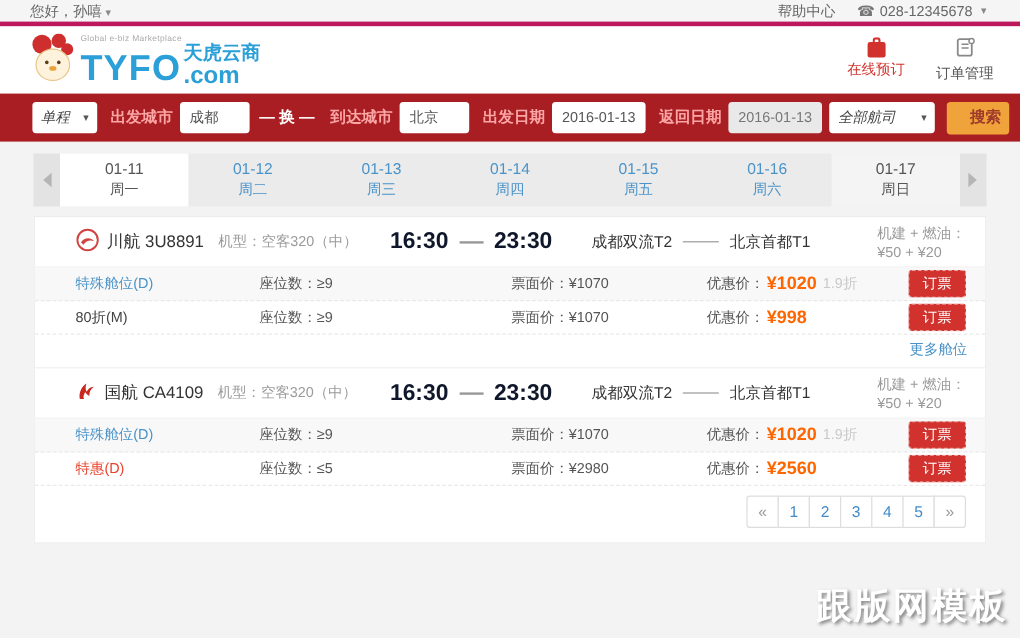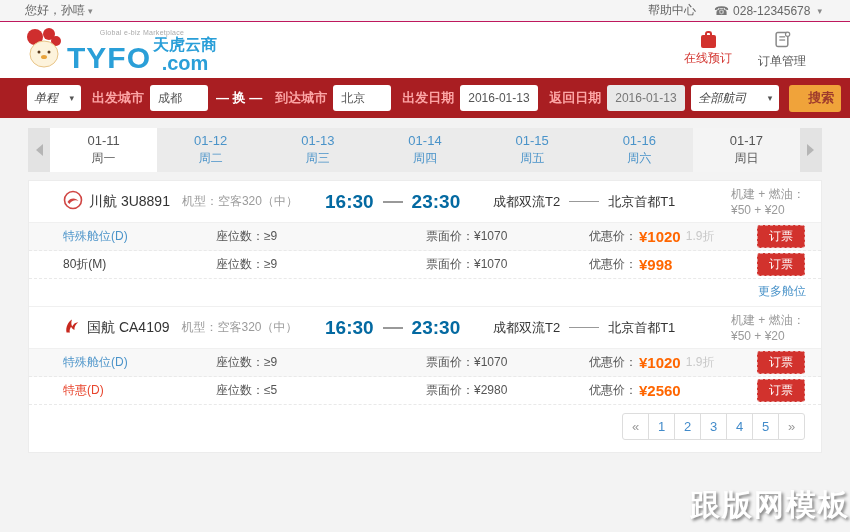--- a/index.html
+++ b/index.html
@@ -2,29 +2,29 @@
 <html><head>
 <meta charset="utf-8">
 <style>
   * { margin:0; padding:0; box-sizing:border-box; }
   html,body { width:850px; height:532px; }
   body {
     font-family:"Liberation Sans","DejaVu Sans",sans-serif;
     background:#f3f3f3; position:relative; overflow:hidden; font-size:12px; color:#555;
   }
   
-  .topbar { height:22px; background:#f5f5f5; border-bottom:1px solid #be185d;
+  .topbar { height:22px; background:#f5f5f5; border-bottom:4px solid #be185d;
     display:flex; align-items:center; justify-content:space-between; padding:0 28px 0 25px; color:#666; }
   .topbar .left, .topbar .right { display:flex; align-items:center; gap:18px; }
   .caret { font-size:9px; color:#888; margin-left:3px; }
   .phone-wrap { display:flex; align-items:center; gap:4px; }
   .phone-icon { color:#777; font-size:12px; }
   
   .header { height:56px; background:#fff; display:flex; align-items:center;
-    justify-content:space-between; padding:0 44px 0 25px;text-align:center; }
+    justify-content:space-between; padding:0 22px 0 25px; }
   .logo { display:flex; align-items:flex-end; gap:4px; cursor:pointer; }
   .logo-text { display:flex; flex-direction:column; line-height:1; }
   .tagline { font-size:7px; color:#aaa; margin-bottom:1px; letter-spacing:.3px; }
   .brand-line { display:flex; align-items:flex-end; }
   .tyfo { font-size:30px; font-weight:bold; color:#2a9fd8; letter-spacing:1px; }
   .stack { display:flex; flex-direction:column; line-height:1; margin-left:2px; }
   .brand-cn { font-size:16px; font-weight:bold; color:#2a9fd8; }
   .dotcom { font-size:20px; font-weight:bold; color:#2a9fd8; }
   .header-nav { display:flex; gap:26px; }
   .hnav-item { display:flex; flex-direction:column; align-items:center; gap:2px; cursor:pointer; }
@@ -55,21 +55,21 @@
     gap:2px; cursor:pointer; color:#4a93c9; }
   .d-tab .d-date { font-size:13px; } .d-tab .d-day { font-size:12px; }
   .d-tab.active { background:#fff; color:#555; }
   .d-tab.last { background:#f4f4f4; color:#555; }
   
   .results { margin:8px 28px 0; background:#fff; border:1px solid #ececec; }
   .flight-header { display:flex; align-items:center; height:42px; padding:0 16px 0 34px; border-bottom:1px solid #f0f0f0; }
   .fh-left { width:262px; display:flex; align-items:center; gap:6px; }
   .airline-name { color:#333; font-size:14px; white-space:nowrap; }
   .aircraft { color:#9b9b9b; font-size:12px; margin-left:6px; white-space:nowrap; }
-  .fh-times { width:168px; display:flex; align-items:center; gap:9px; font-size:19px; font-weight:bold; color:#0369a1; }
+  .fh-times { width:168px; display:flex; align-items:center; gap:9px; font-size:19px; font-weight:bold; color:#0f172a; }
   .dash-s { width:20px; height:2px; background:#999; }
   .fh-route { width:238px; display:flex; align-items:center; gap:9px; font-size:13px; color:#333; }
   .dash-l { width:30px; height:1px; background:#999; }
   .fh-fees { flex:1; color:#9a9a9a; font-size:12px; }
   .fare-row { display:flex; align-items:center; height:28px; padding:0 16px 0 34px;
     font-size:12px; border-bottom:1px dashed #e9e9e9; }
   .fare-row.shade { background:#f8f8f8; }
   .fr-cabin { width:153px; }
   .cabin-blue { color:#4a93c9; cursor:pointer; }
   .cabin-dark { color:#444; }
@@ -83,21 +83,21 @@
     font-size:12px; padding:2px 11px; cursor:pointer; font-family:inherit; }
   .more-row { text-align:right; padding:4px 15px 6px; border-bottom:1px solid #f0f0f0; }
   .more-link { color:#4a93c9; font-size:12px; cursor:pointer; }
   
   .pager { display:flex; justify-content:flex-end; padding:8px 16px 12px; }
   .page-item { min-width:27px; height:27px; line-height:25px; text-align:center; background:#fff;
     border:1px solid #ddd; color:#428bca; font-size:13px; cursor:pointer; margin-left:-1px; padding:0 4px; }
   .page-item:first-child { border-radius:3px 0 0 3px; margin-left:0; color:#999; }
   .page-item:last-child { border-radius:0 3px 3px 0; color:#999; }
   
-  .watermark { position:absolute; right:0; bottom:6px; font-size:30px; font-weight:bold;
+  .watermark { position:absolute; right:10px; bottom:6px; font-size:30px; font-weight:bold;
     color:#fff; letter-spacing:2px; text-shadow:2px 2px 3px rgba(0,0,0,0.45); }
 </style>
 </head>
 <body>
 
 <div class="topbar">
   <div class="left">
     <span>
       <span>您好，孙嘻</span><span class="caret">▾</span>
     </span>

